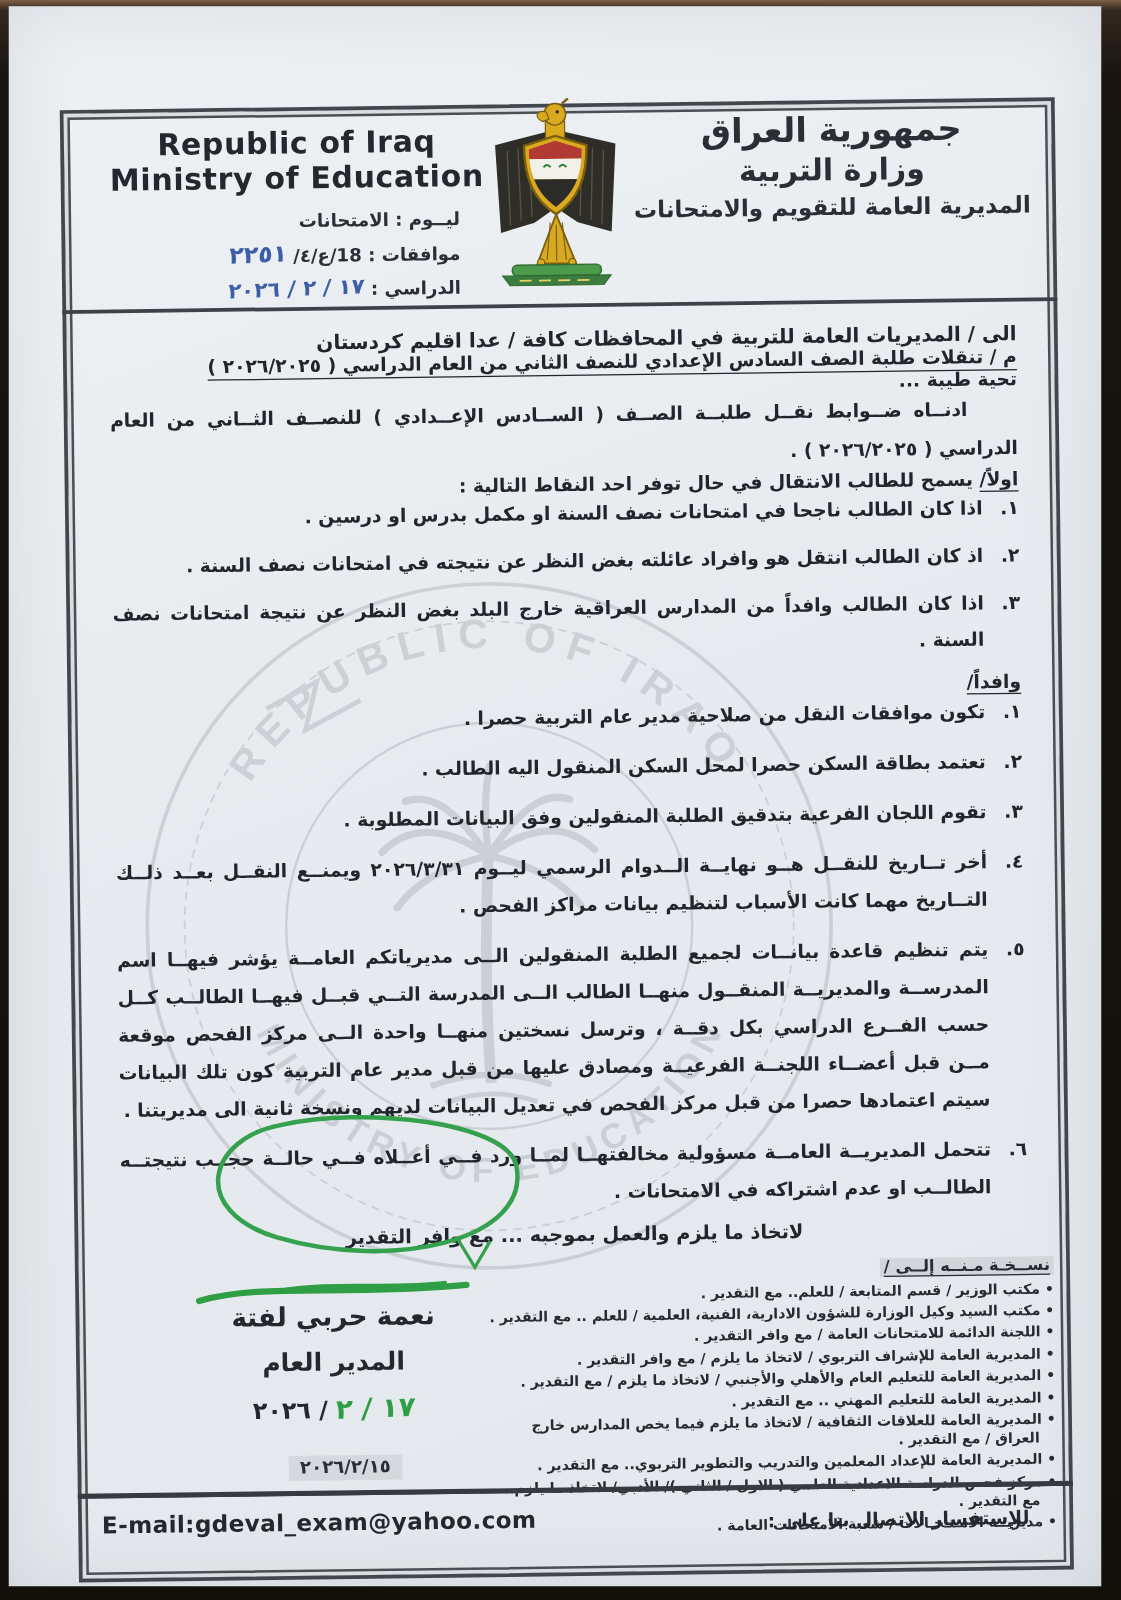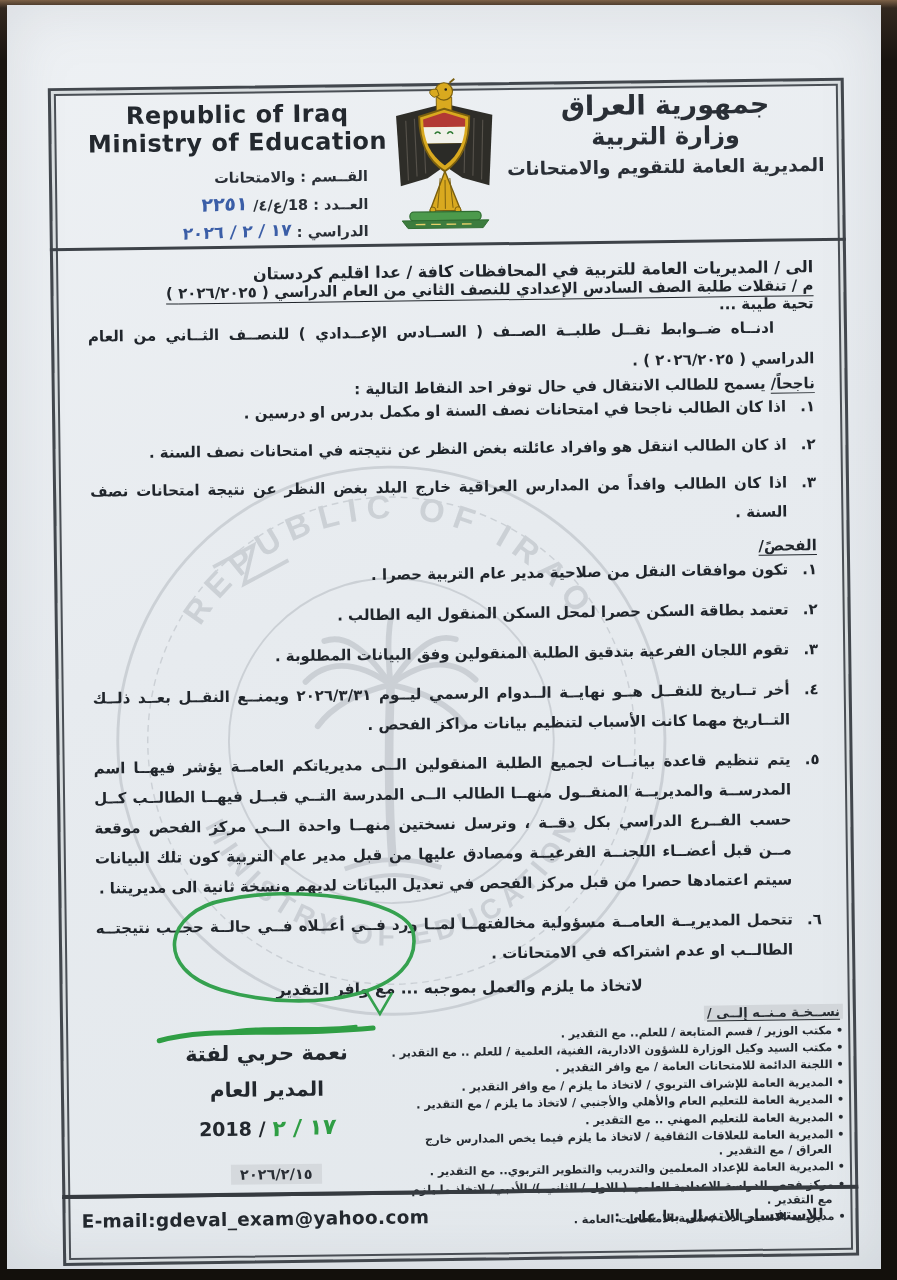--- a/index.html
+++ b/index.html
@@ -113,25 +113,25 @@
 
     <div class="frame">
 
       <div class="hdr-en" dir="ltr">
         <div class="l1">Republic of Iraq</div>
         <div class="l2">Ministry of Education</div>
       </div>
 
       <div class="hdr-fields">
         <div class="fld">
-          <span>القــسم :</span>
-          <span>والامتحانات</span>
+          <span>ليــوم :</span>
+          <span>الامتحانات</span>
         </div>
         <div class="fld">
-          <span>العــدد :</span>
+          <span>موافقات :</span>
           <span>18/ع/٤/</span>
           <span class="hand blue num">٢٢٥١</span>
         </div>
         <div class="fld">
           <span>الدراسي :</span>
           <span class="hand blue date">١٧ / ٢ / ٢٠٢٦</span>
         </div>
       </div>
 
       <svg class="emblem" viewBox="0 0 130 160" aria-hidden="true">
@@ -173,40 +173,40 @@
 
       <div class="hdr-rule"></div>
 
       <div class="letter">
         <p class="to-line">الى / المديريات العامة للتربية في المحافظات كافة / عدا اقليم كردستان</p>
         <p class="subject">م / تنقلات طلبة الصف السادس الإعدادي  للنصف الثاني من العام الدراسي ( ٢٠٢٦/٢٠٢٥ )</p>
         <p class="greeting">تحية طيبة ...</p>
         <p class="intro">ادنــاه ضــوابط نقــل طلبــة الصــف ( الســادس الإعــدادي ) للنصــف الثــاني من العام الدراسي ( ٢٠٢٦/٢٠٢٥ ) .</p>
 
         <p class="sec-head">
-          <span class="sec-lbl">ناجحاً/</span>
+          <span class="sec-lbl">اولاً/</span>
           <span>يسمح للطالب الانتقال في حال توفر احد النقاط التالية :</span>
         </p>
         <div class="list1">
           <div class="item">
               <span class="inum">١.</span>
               <span class="itxt">اذا كان الطالب ناجحا في امتحانات نصف السنة او مكمل بدرس او درسين .</span>
             </div>
           <div class="item">
               <span class="inum">٢.</span>
               <span class="itxt">اذ كان الطالب انتقل هو وافراد عائلته بغض النظر عن نتيجته في امتحانات نصف السنة .</span>
             </div>
           <div class="item">
               <span class="inum">٣.</span>
               <span class="itxt">اذا كان الطالب وافداً من المدارس العراقية خارج البلد بغض النظر عن نتيجة امتحانات نصف السنة .</span>
             </div>
         </div>
 
         <p class="sec-head">
-          <span class="sec-lbl">الفحصً/</span>
+          <span class="sec-lbl">وافداً/</span>
         </p>
         <div class="list2">
           <div class="item">
               <span class="inum">١.</span>
               <span class="itxt">تكون موافقات النقل من صلاحية مدير عام التربية حصرا .</span>
             </div>
           <div class="item">
               <span class="inum">٢.</span>
               <span class="itxt">تعتمد بطاقة السكن حصرا لمحل السكن المنقول اليه الطالب .</span>
             </div>
@@ -234,21 +234,21 @@
       <div class="sig">
         <svg class="sig-stroke" width="230" height="24" viewBox="0 0 230 24" aria-hidden="true">
           <path d="M8,18 C60,4 120,16 222,8" stroke="#2f9e44" stroke-width="5" fill="none" stroke-linecap="round"></path>
           <path d="M70,11 C115,3 160,11 205,6" stroke="#2f9e44" stroke-width="3" fill="none" stroke-linecap="round"></path>
         </svg>
         <div class="sig-name">نعمة حربي لفتة</div>
         <div class="sig-title">المدير العام</div>
         <div class="sig-date">
           <span class="hand green">١٧ / ٢</span>
           <span> / </span>
-          <span>2018</span>
+          <span>٢٠٢٦</span>
         </div>
       </div>
 
       <div class="cc">
         <div class="cc-head">نســخـة مـنــه إلــى /</div>
         <div class="cc-item">مكتب الوزير / قسم المتابعة / للعلم.. مع التقدير .</div>
         <div class="cc-item">مكتب السيد وكيل الوزارة للشؤون الادارية، الفنية، العلمية / للعلم .. مع التقدير .</div>
         <div class="cc-item">اللجنة الدائمة للامتحانات العامة / مع وافر التقدير .</div>
         <div class="cc-item">المديرية العامة للإشراف التربوي / لاتخاذ ما يلزم / مع وافر التقدير .</div>
         <div class="cc-item">المديرية العامة للتعليم العام والأهلي والأجنبي / لاتخاذ ما يلزم / مع التقدير .</div>

